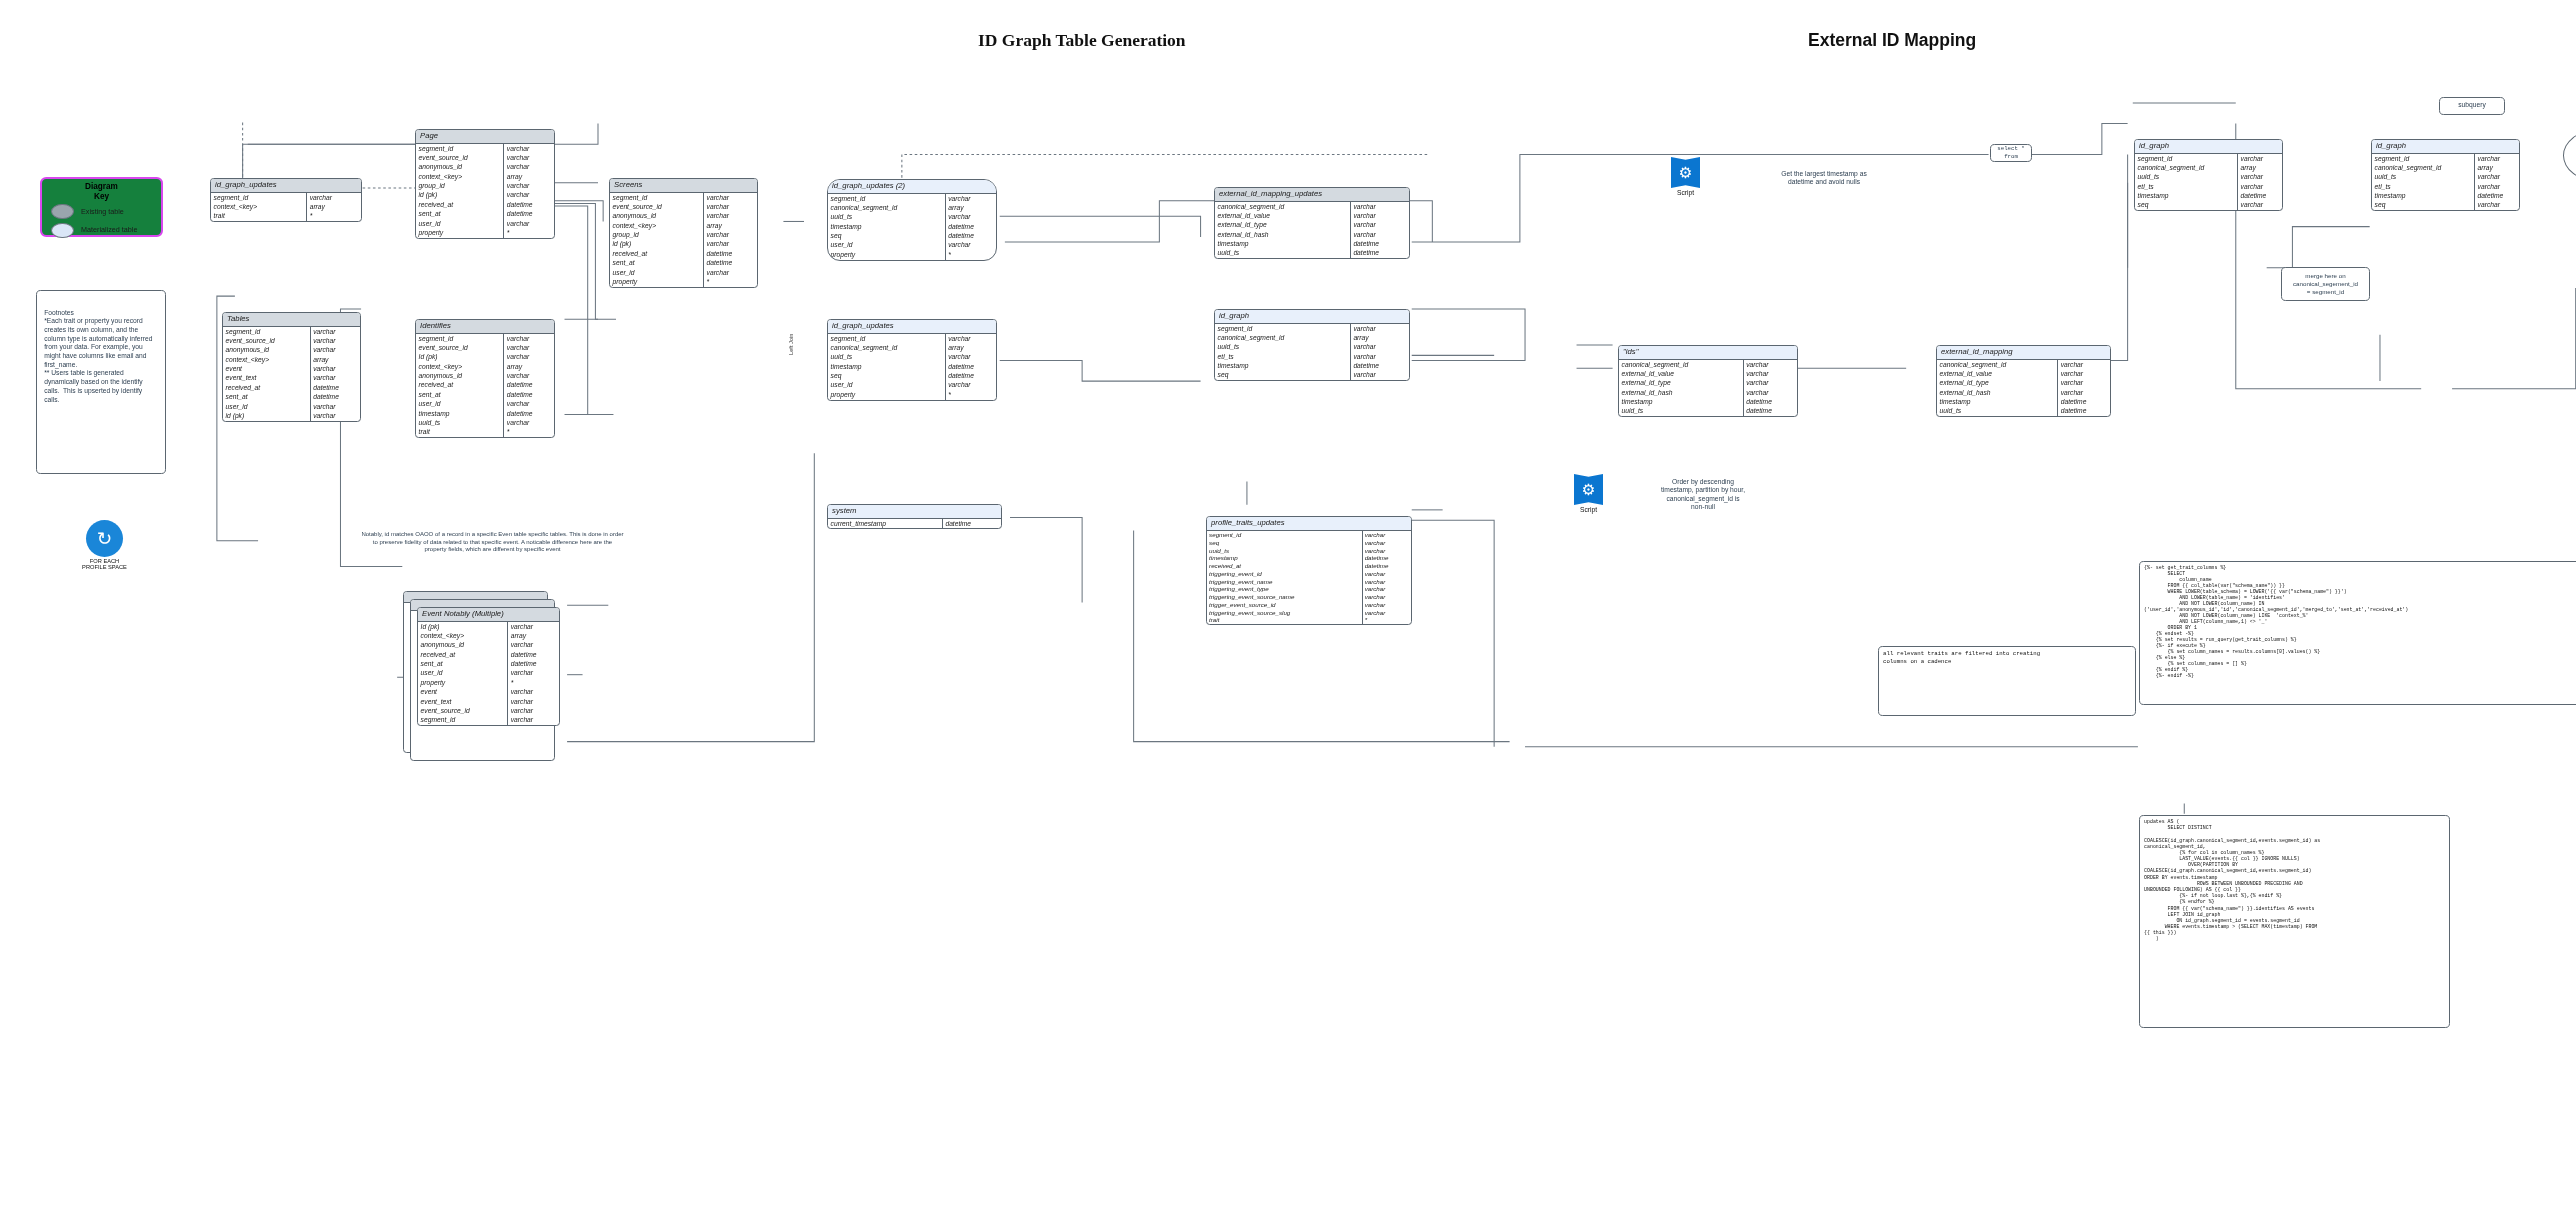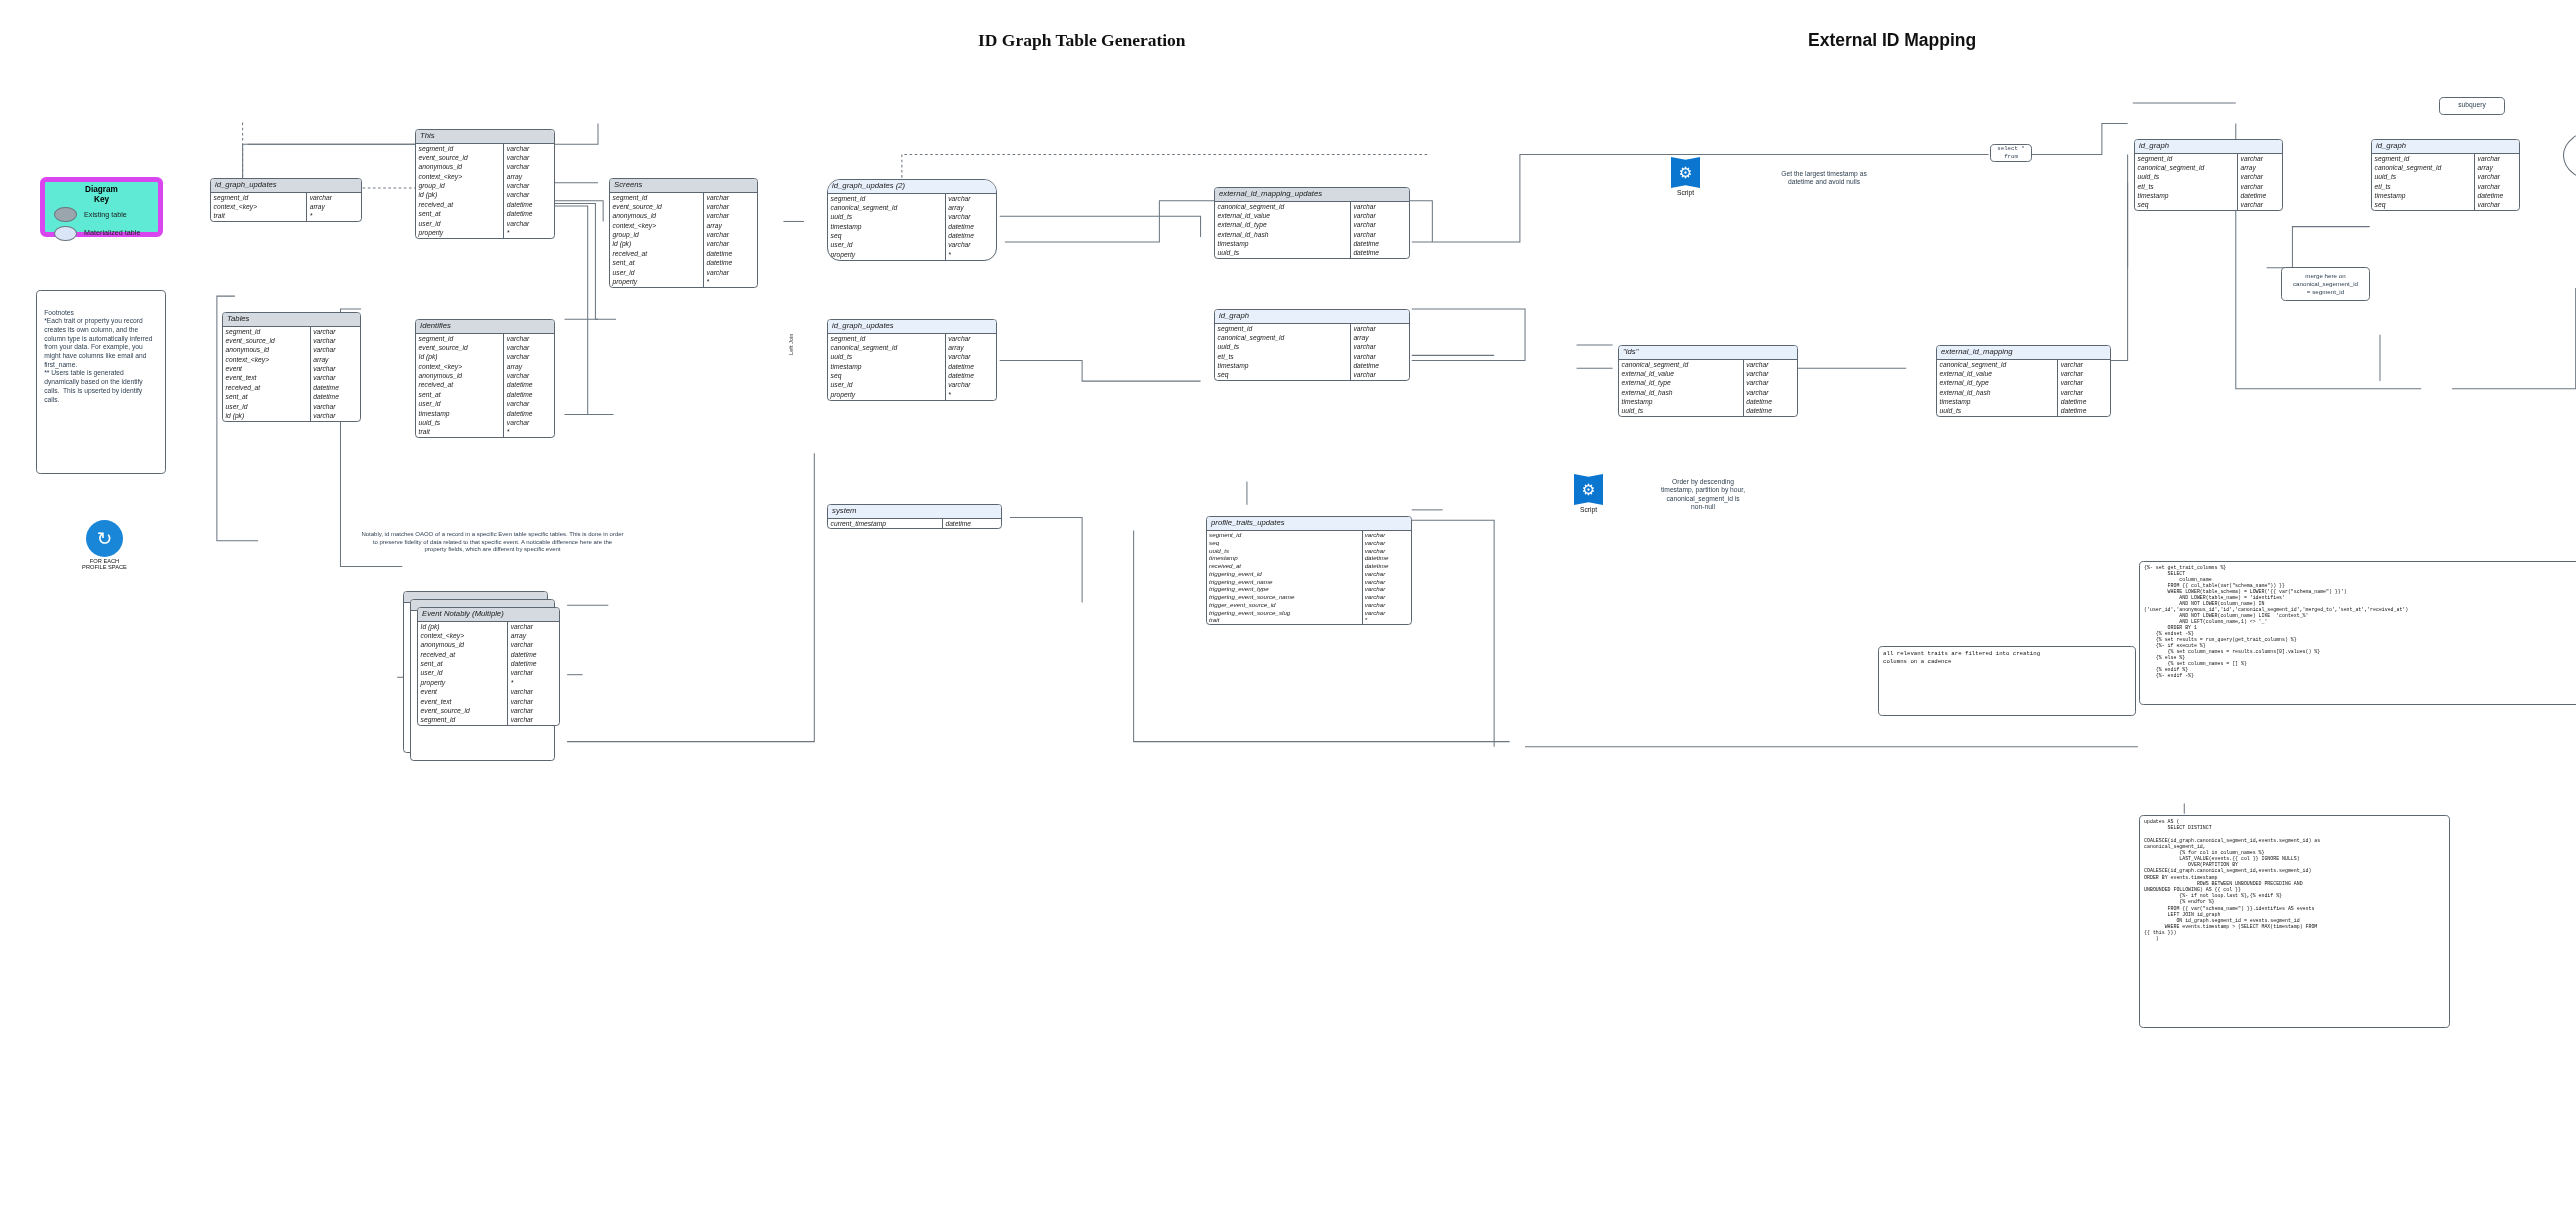--- a/index.html
+++ b/index.html
@@ -22,21 +22,21 @@
   .c1{border-right:0.5px solid #5b6670;}
   .tbl.tight .c1,.tbl.tight .c2{font-size:6.2px;padding:0px 2.1px;}
 
   
   .note{position:absolute;border:0.5px solid #5b6670;border-radius:4.6px;background:#fff;
         box-sizing:border-box;padding:3.1px 4.1px;color:#2c3e50;font-size:6.7px;line-height:1.3;}
   .note.center{text-align:center;display:flex;align-items:center;justify-content:center;}
   .mono{font-family:"Liberation Mono",monospace;white-space:pre;font-size:5.7px;color:#111;}
 
   
-  .keybox{position:absolute;border:5px solid #d946ef;border-radius:6.2px;background:#5eead4;box-sizing:border-box;}
+  .keybox{position:absolute;border:2px solid #d946ef;border-radius:6.2px;background:#15803d;box-sizing:border-box;}
   .keytitle{text-align:center;font-weight:bold;font-size:8.2px;color:#000;margin-top:3.1px;line-height:1.15;}
   .keyrow{display:flex;align-items:center;margin:3.1px 0 0 9.3px;text-align:right;}
   .dot{width:20.6px;height:13.4px;border-radius:50%;border:0.5px solid #6b7680;flex:0 0 auto;}
   .dot.existing{background:#9aa5ad;}
   .dot.mat{background:#dae6f7;}
   .keylbl{margin-left:7.2px;font-size:7.2px;color:#1a1a1a;line-height:1.15;}
 
   
   .script{position:absolute;text-align:center;}
   .scriptbox{width:29px;height:31px;background:#0b76d0;margin:0 auto;position:relative;
@@ -219,21 +219,21 @@
           <div class="c2">varchar</div>
         </div>
         <div class="row">
           <div class="c1">id (pk)</div>
           <div class="c2">varchar</div>
         </div>
       </div>
     </div>
 
   <div class="tbl gray" id="tbl-page" style="left:415px;top:129px;width:140px;">
-      <div class="hdr" style="white-space: pre-line;">This</div>
+      <div class="hdr" style="white-space: pre-line;">Page</div>
       <div class="rows">
         <div class="row">
           <div class="c1">segment_id</div>
           <div class="c2">varchar</div>
         </div>
         <div class="row">
           <div class="c1">event_source_id</div>
           <div class="c2">varchar</div>
         </div>
         <div class="row">

